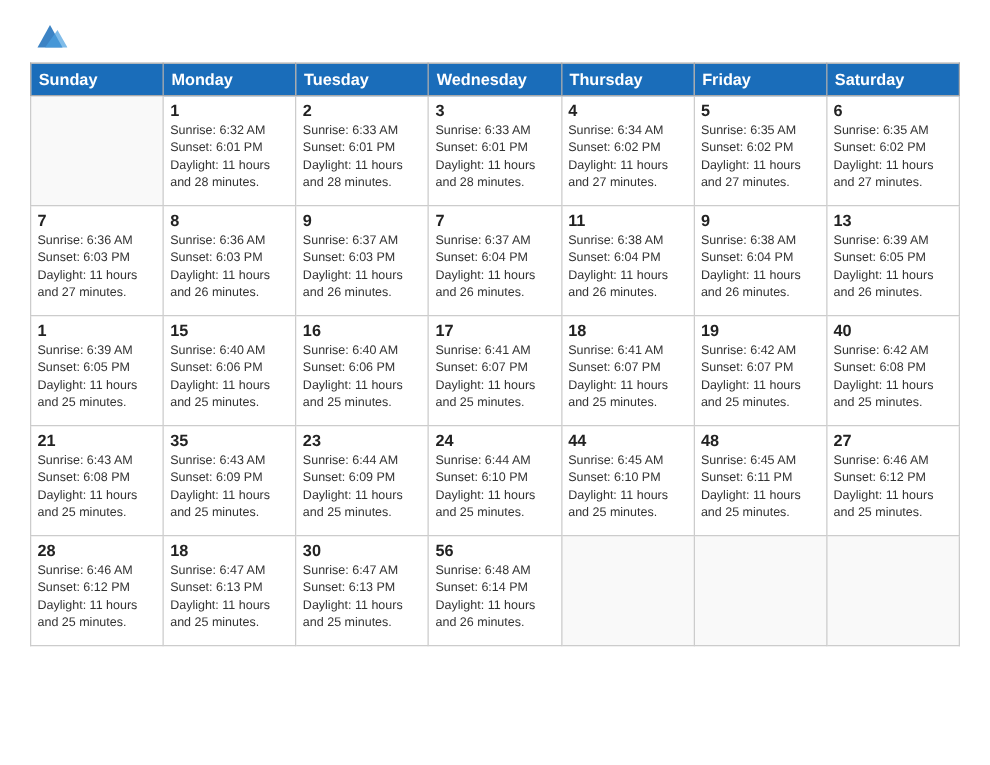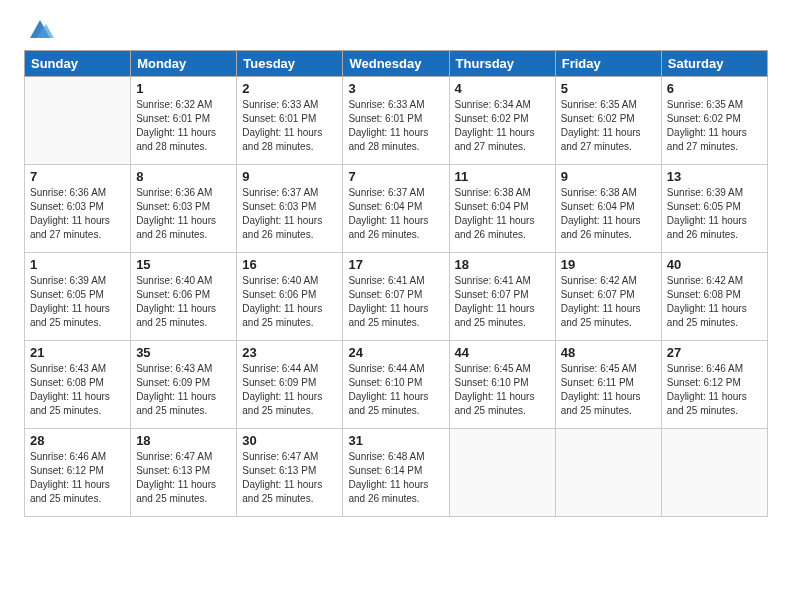--- a/index.html
+++ b/index.html
@@ -255,21 +255,21 @@
           </td>
           <td>
             <span class="day-number">18</span>
             <div class="day-info">Sunrise: 6:47 AM<br>Sunset: 6:13 PM<br>Daylight: 11 hours and 25 minutes.</div>
           </td>
           <td>
             <span class="day-number">30</span>
             <div class="day-info">Sunrise: 6:47 AM<br>Sunset: 6:13 PM<br>Daylight: 11 hours and 25 minutes.</div>
           </td>
           <td>
-            <span class="day-number">31</span>
+            <span class="day-number">56</span>
             <div class="day-info">Sunrise: 6:48 AM<br>Sunset: 6:14 PM<br>Daylight: 11 hours and 26 minutes.</div>
           </td>
           <td class="empty-cell"></td>
           <td class="empty-cell"></td>
           <td class="empty-cell"></td>
         </tr>
       </tbody>
   </table>
 </div>
 

